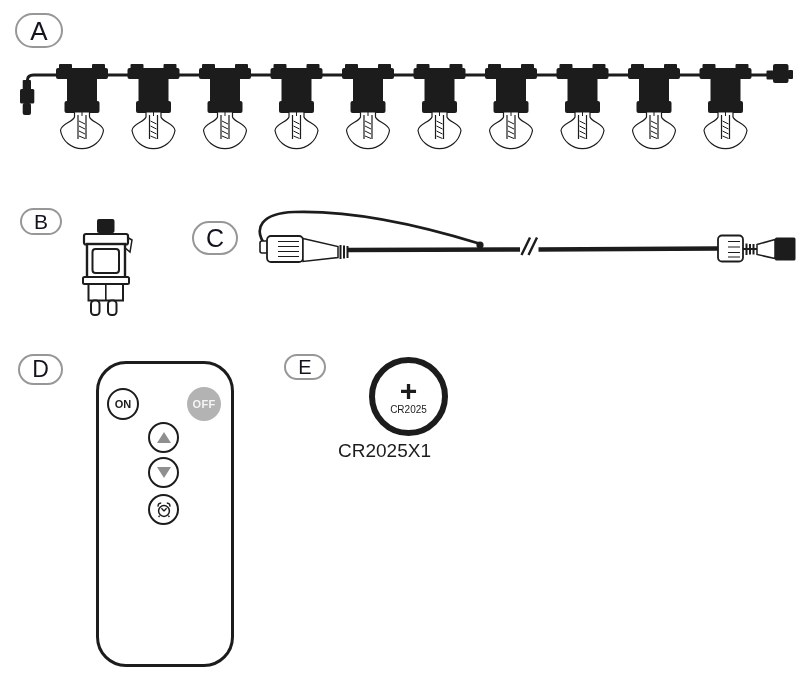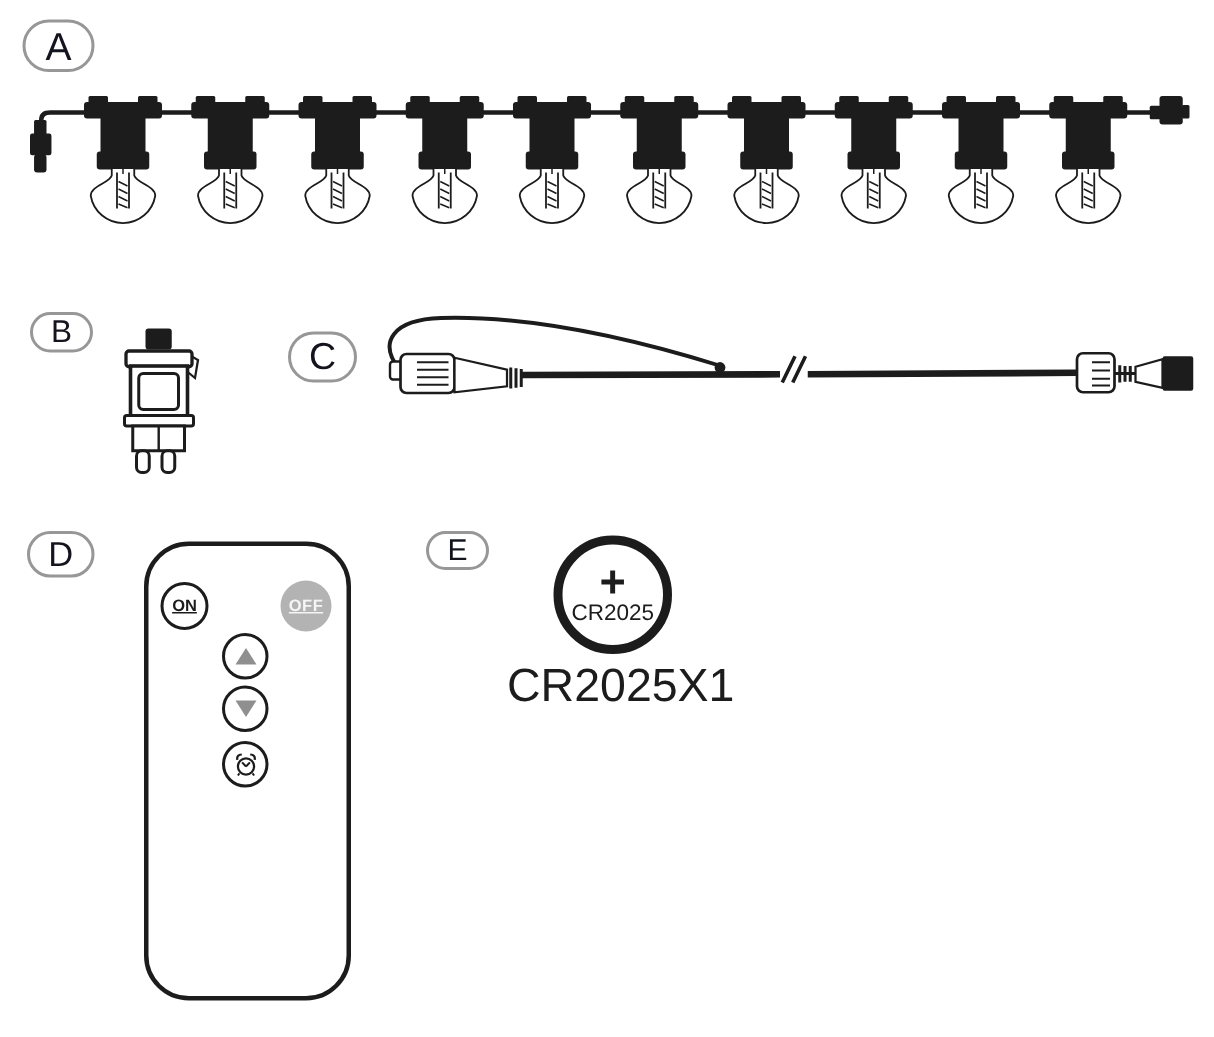--- a/index.html
+++ b/index.html
@@ -34,21 +34,21 @@
   #svg-c { left:250px; top:205px; width:559px; height:65px; }
 
   
   .remote-body {
     position:absolute; left:96px; top:361px; width:138px; height:306px;
     border:3px solid var(--ink); border-radius:30px; background:#fff;
   }
   .rc-btn {
     position:absolute; border-radius:50%;
     display:flex; align-items:center; justify-content:center;
-    font-weight:bold; line-height:1;text-decoration:underline;
+    font-weight:bold; line-height:1;
   }
   .rc-on  { left:107px; top:388px; width:32px; height:32px;
             border:2.5px solid var(--ink); background:#fff;
             color:var(--ink); font-size:11px; }
   .rc-off { left:187px; top:387px; width:34px; height:34px;
             background:var(--off-button-fill); color:var(--off-button-text);
             font-size:11px; letter-spacing:.3px;text-align:center; }
   .rc-round { border:2.2px solid var(--ink); background:#fff; width:31px; height:31px; }
   .rc-up    { left:148px; top:422px; }
   .rc-down  { left:148px; top:457px; }
@@ -65,24 +65,24 @@
   }
 
   
   .battery {
     position:absolute; left:369px; top:357px; width:79px; height:79px;
     border:6.5px solid var(--ink); border-radius:50%; background:#fff;
     display:flex; flex-direction:column; align-items:center; justify-content:center;
     color:var(--ink);
   }
   .battery-plus { font-size:30px; font-weight:bold; line-height:.75; margin-top:2px; }
-  .battery-type { font-size:15px; line-height:1.1; margin-top:1px; white-space:nowrap; }
+  .battery-type { font-size:10px; line-height:1.1; margin-top:1px; white-space:nowrap; }
   .battery-caption {
     position:absolute; left:338px; top:441px; width:150px;
-    text-align:left; font-size:31px; color:var(--ink); line-height:1;
+    text-align:left; font-size:19px; color:var(--ink); line-height:1;
   }
 </style>
 </head>
 <body>
 
 <div class="canvas">
 
   <div class="oval oval-a">
       <span>A</span>
     </div>

